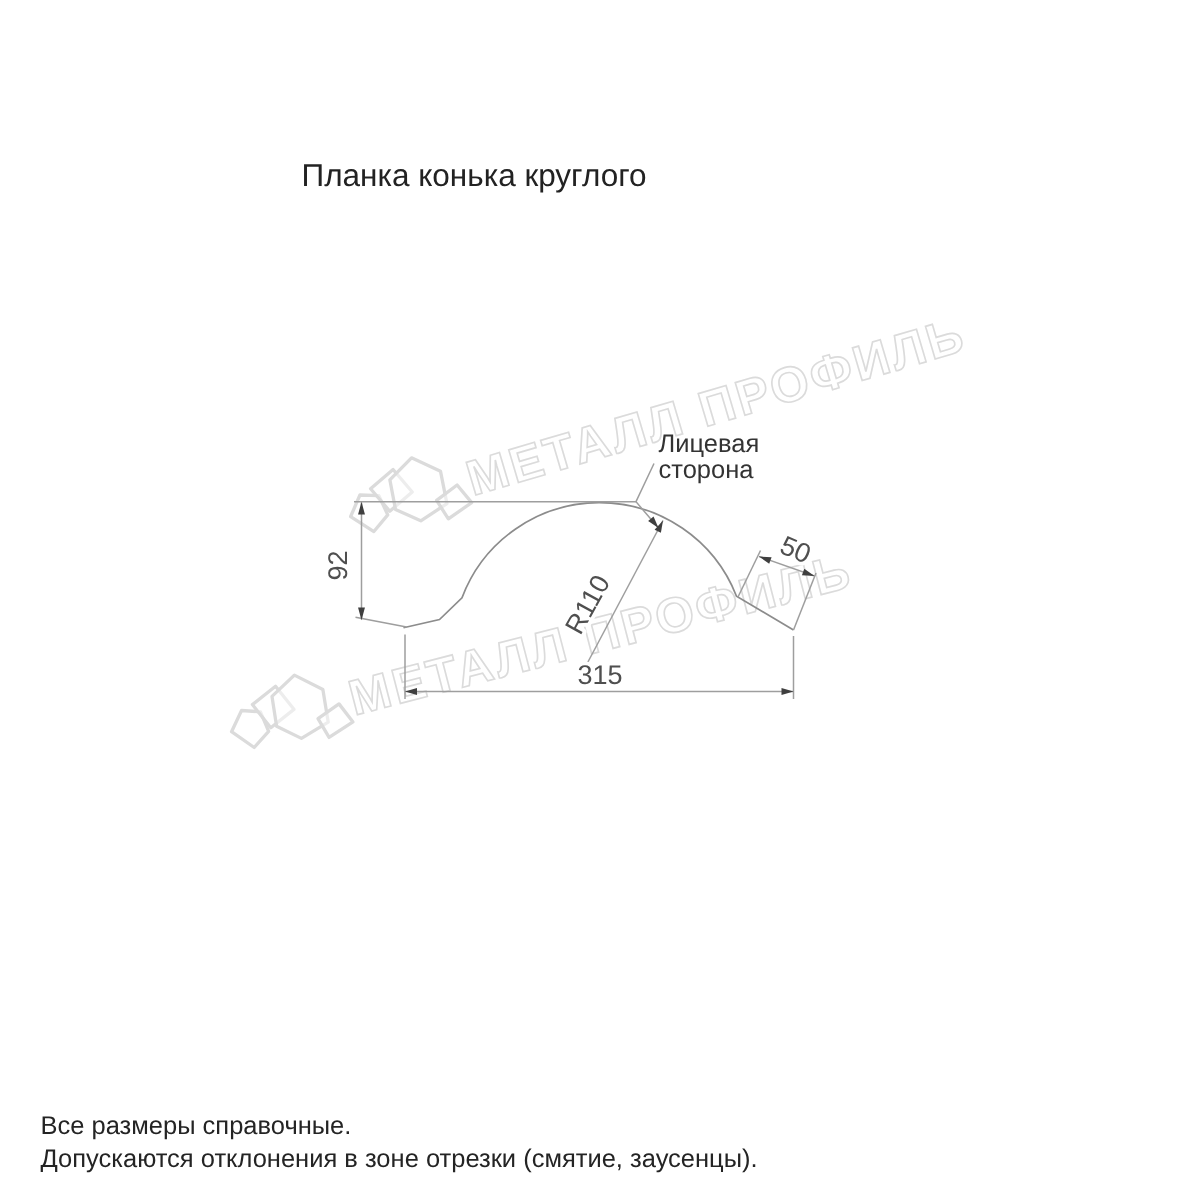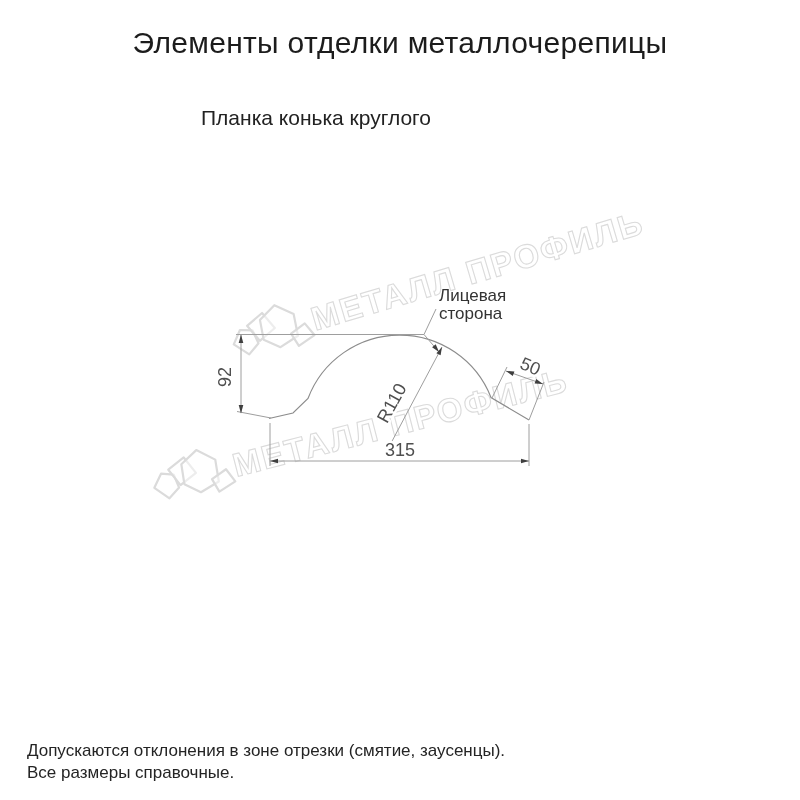--- a/index.html
+++ b/index.html
@@ -20,21 +20,20 @@
   .wmshape{fill:rgba(255,255,255,0.5);stroke:#dbdbdb;stroke-width:2.2px;stroke-linejoin:round;}
   .thin{stroke:#9e9e9e;stroke-width:1;fill:none;}
   .profile{stroke:#8c8c8c;stroke-width:1.15;fill:none;}
   .arrow{fill:#3f3f3f;stroke:none;}
 </style>
 </head>
 <body>
 
 <div class="page">
 
-  <h1 class="title">Элементы отделки металлочерепицы</h1>
 
   <div class="subtitle">
     <div>Планка конька круглого</div>
   </div>
 
   <svg class="drawing" viewBox="0 0 800 800">
 
     <g transform="translate(307,331) rotate(-16.5)">
       <g>
         <polygon class="wmshape" points="-74,-8 -64,-20 -52,-16 -50,-2 -62,6"></polygon>
@@ -87,17 +86,17 @@
     <text class="dimtext" text-anchor="middle" transform="translate(528,372) rotate(23)">50</text>
     <text class="dimtext" text-anchor="middle" transform="translate(397,406) rotate(-61)">R110</text>
 
     <g>
       <text class="facetext" x="439" y="301">Лицевая</text>
       <text class="facetext" x="439" y="318.5">сторона</text>
     </g>
   </svg>
 
   <div class="notes">
+    <div>Все размеры справочные.</div>
     <div>Допускаются отклонения в зоне отрезки (смятие, заусенцы).</div>
-    <div>Все размеры справочные.</div>
   </div>
 
 </div>
 
 </body></html>

